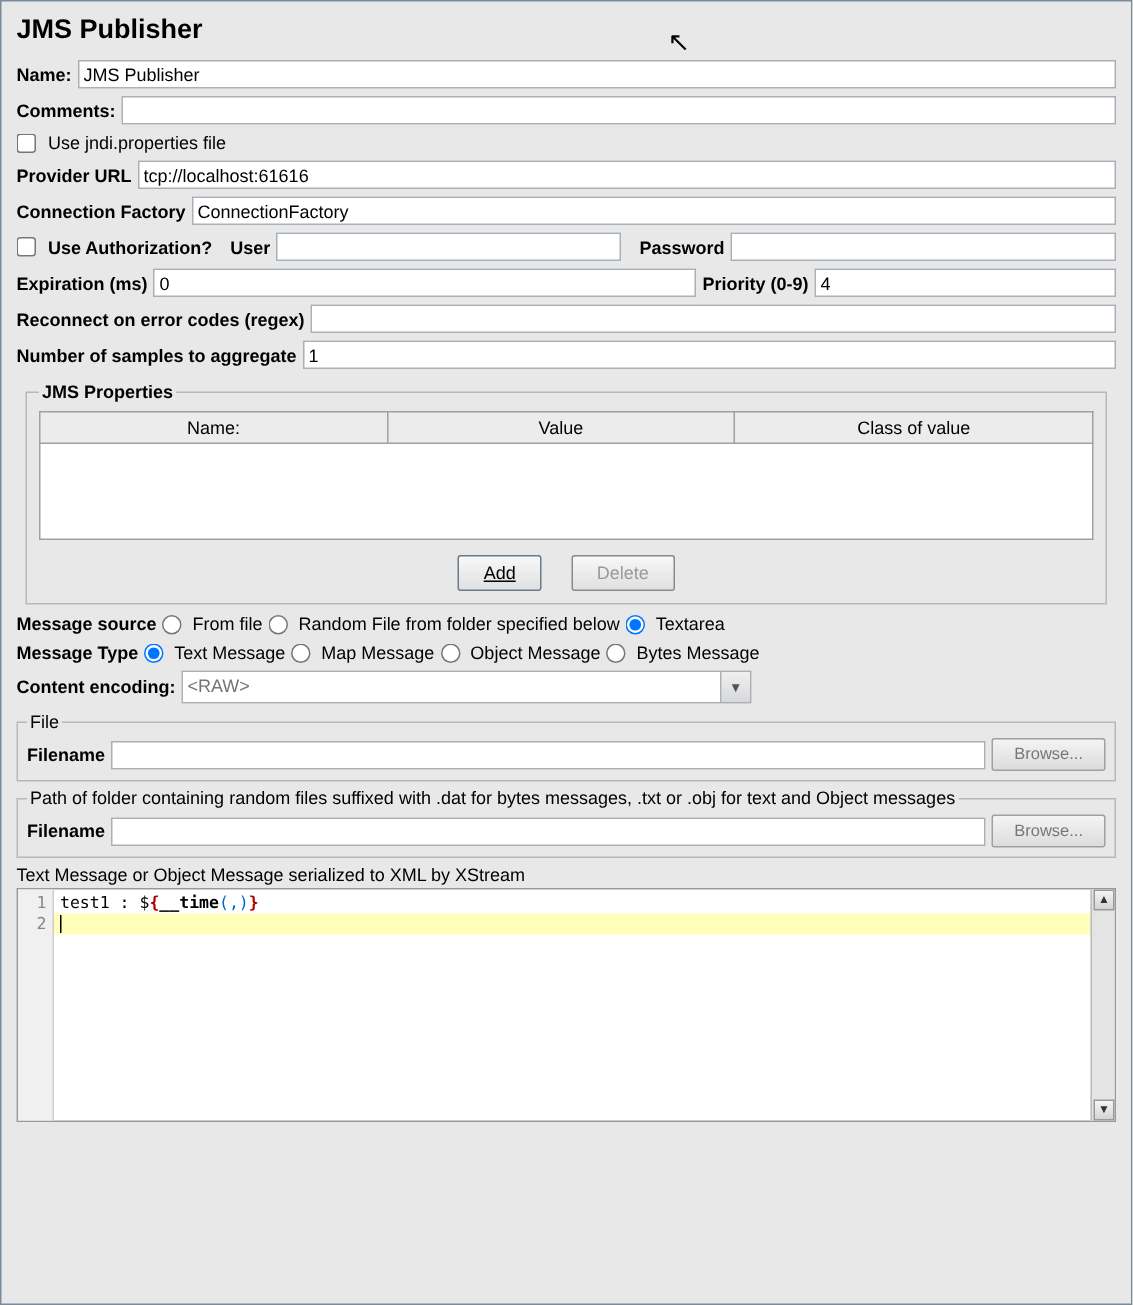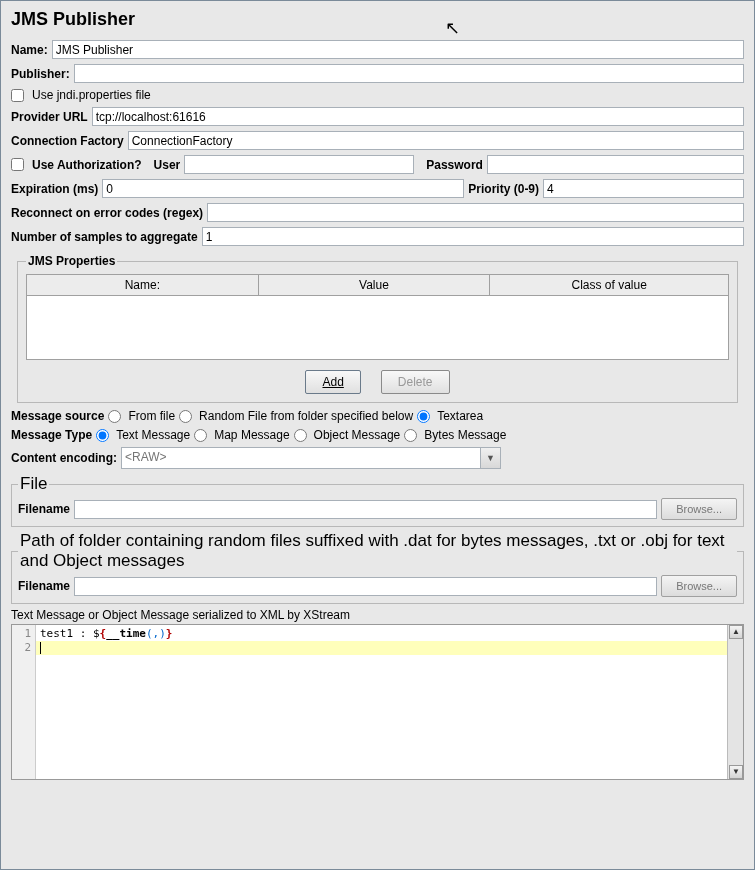--- a/index.html
+++ b/index.html
@@ -122,21 +122,21 @@
   font-size: 9px;
   color: #555;
 }
 
 fieldset.file-group {
   border: 1px solid #b8b8b8;
   padding: 4px 6px 6px 6px;
   margin: 4px 0 4px 0;
 }
 fieldset.file-group legend {
-  font-size: 17px;
+  font-size: 12px;
   padding: 0 2px;
 }
 .browse-btn {
   border: 1px solid #a0a0a0;
   background: linear-gradient(#f4f4f4,#dcdcdc);
   padding: 4px 14px;
   font-size: 11px;
   color: #777;
   border-radius: 2px;
 }
@@ -213,21 +213,21 @@
   <span class="cursor-arrow" style="left:444px; top:16px;">↖</span>
 
   <h2 class="title">JMS Publisher</h2>
 
   <div class="row">
     <label class="lbl">Name:</label>
     <input type="text" class="flex1" value="JMS Publisher" style="">
   </div>
 
   <div class="row">
-    <label class="lbl">Publisher:</label>
+    <label class="lbl">Comments:</label>
     <input type="text" class="flex1" value="" style="">
   </div>
 
   <div class="row">
     <span class="chk-wrap">
       <input type="checkbox" style="">
       <label>Use jndi.properties file</label>
     </span>
   </div>
 

